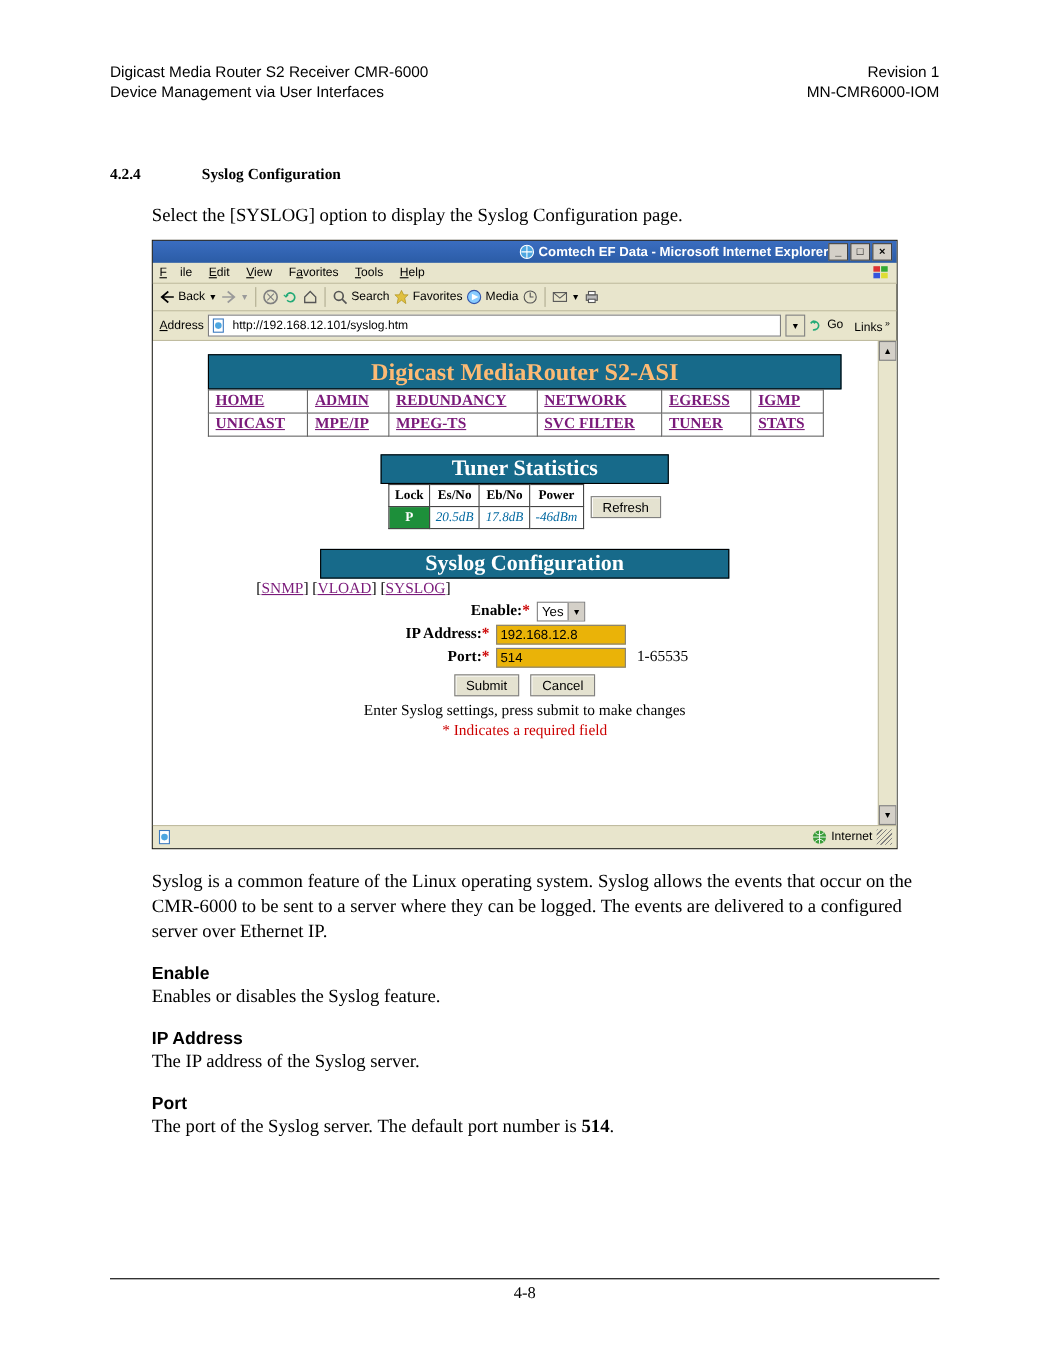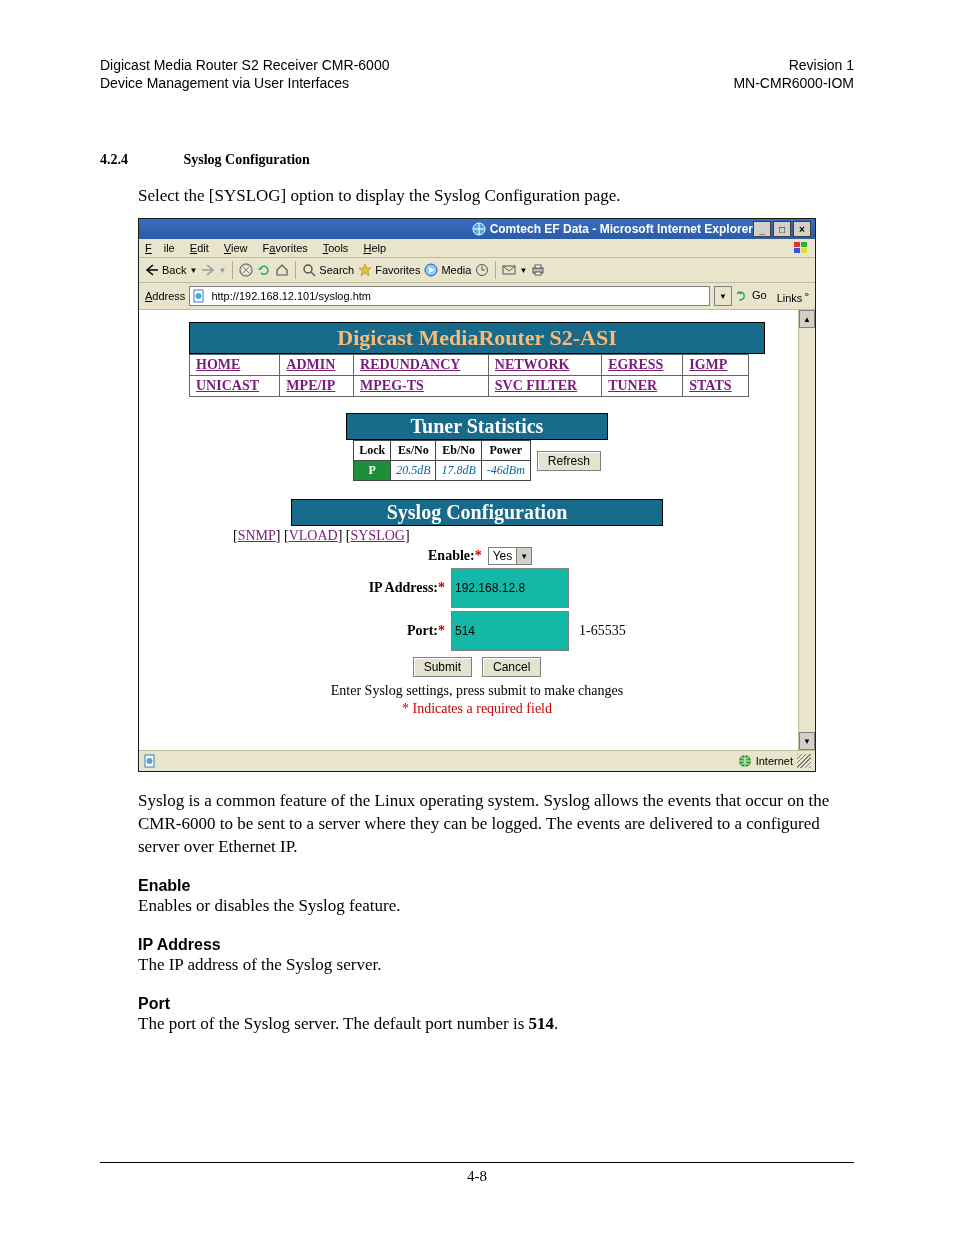--- a/index.html
+++ b/index.html
@@ -214,21 +214,21 @@
   .sublinks .navlink { font-weight: normal; }
   .form-row {
     display:flex; align-items:center; justify-content:center;
     gap:6px; margin:3px 0;
     font-family:"Times New Roman",serif; font-size:14px;
   }
   .form-row .lbl { font-weight:bold; text-align:right; min-width:160px; }
   .req { color:#c00; }
   .txtinput {
     font-family: Tahoma, Arial, sans-serif; font-size:12px;
-    background:#14b8a6; border:1px solid #808080; padding:12px 3px;
+    background:#eab308; border:1px solid #808080; padding:1px 3px;
     width: 110px;
   }
   .sel {
     font-family: Tahoma, Arial, sans-serif; font-size:12px;
     background:#fff; border:1px solid #808080;
     display:inline-flex; align-items:center;
   }
   .sel .selval { padding:1px 4px; }
   .sel .selarr { width:14px; height:16px; background:#d4d0c8; border-left:1px solid #808080; display:flex;align-items:center;justify-content:center;font-size:8px; }
   .hint { font-family:"Times New Roman",serif; font-size:14px; margin-left:4px; width:90px; text-align:left; }

